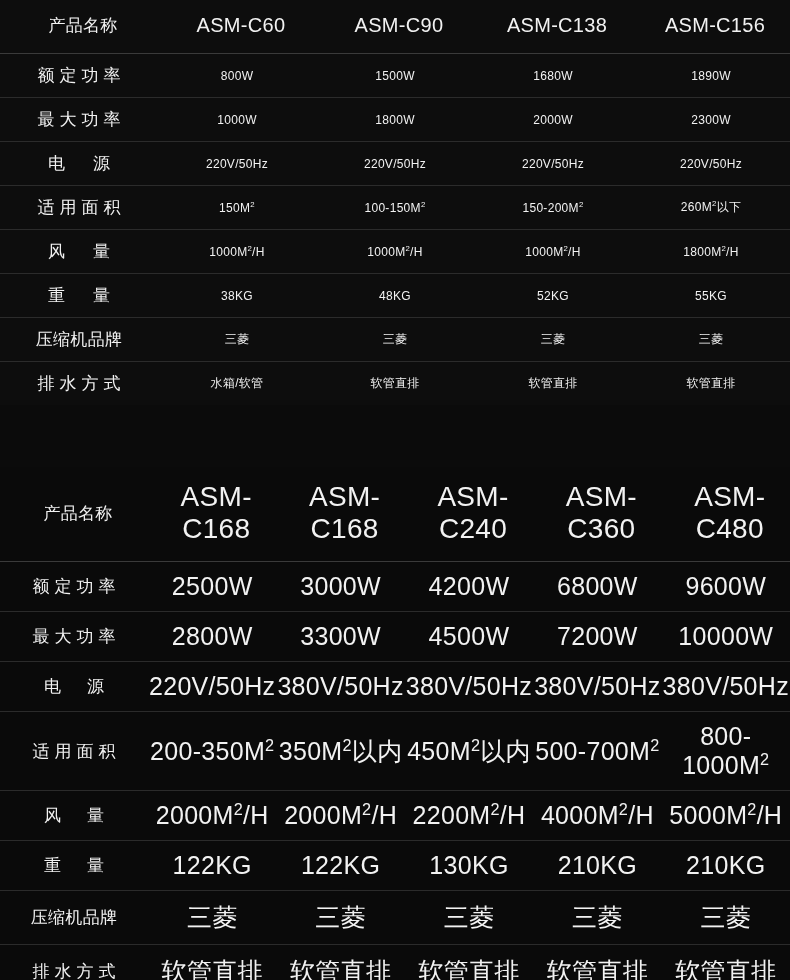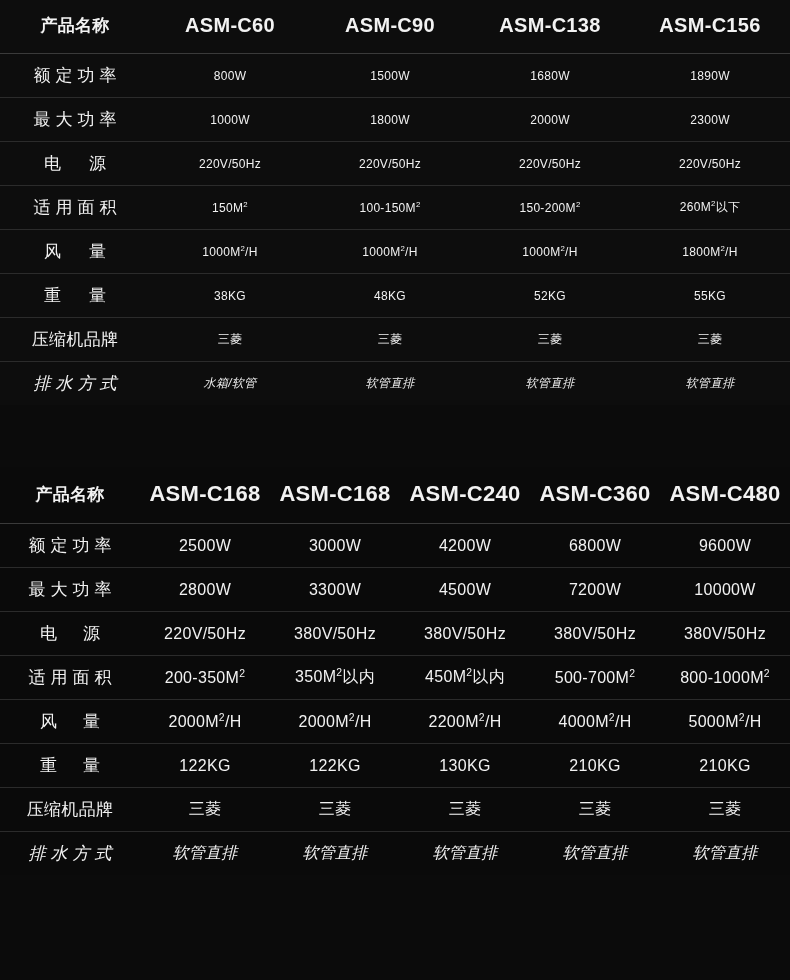--- a/index.html
+++ b/index.html
@@ -29,38 +29,37 @@
   }
   .spec-table td {
     text-align: center;
     vertical-align: middle;
     color: #f2f2f2;
     letter-spacing: 0.3px;
   }
 
   
   .hdr td {
-    font-weight: bold;
-    padding: 14px 0 16px 0;
+    font-weight: normal;
+    padding: 14px 0 16px 8px;
     font-size: 25px;
     border-bottom: 1px solid #3a3a3a;
   }
   .hdr td.label-col {
     font-size: 21px;
   }
 
   
   .spec-table tbody tr td {
     padding: 10px 0;
     font-size: 19px;
     border-bottom: 1px solid #2b2b2b;
   }
   .spec-table tbody tr:last-child td {
     border-bottom: none;
-    font-style: italic;
   }
   .label-col {
     font-size: 17px !important;
     color: #ededed;
   }
   .label-sp {
     display: inline-block;
     letter-spacing: 5px;
     padding-left: 5px;
   }
@@ -69,23 +68,23 @@
     vertical-align: super;
     line-height: 0;
   }
 
   
   #table-one .hdr td { font-size: 20px; }
   #table-one .label-col { width: 150px; }
   #table-one tbody td { font-size: 12px; }
 
   
-  #table-two .hdr td { font-size: 22px; }
+  #table-two .hdr td { font-size: 28px; }
   #table-two .label-col { width: 140px; }
-  #table-two tbody td { font-size: 16px; }
+  #table-two tbody td { font-size: 25px; }
 
   .gap {
     height: 62px;
     background: #0b0b0b;
   }
   .block {
     background: #0d0d0d;
   }
   .block-2 {
     background: #0a0a0a;

